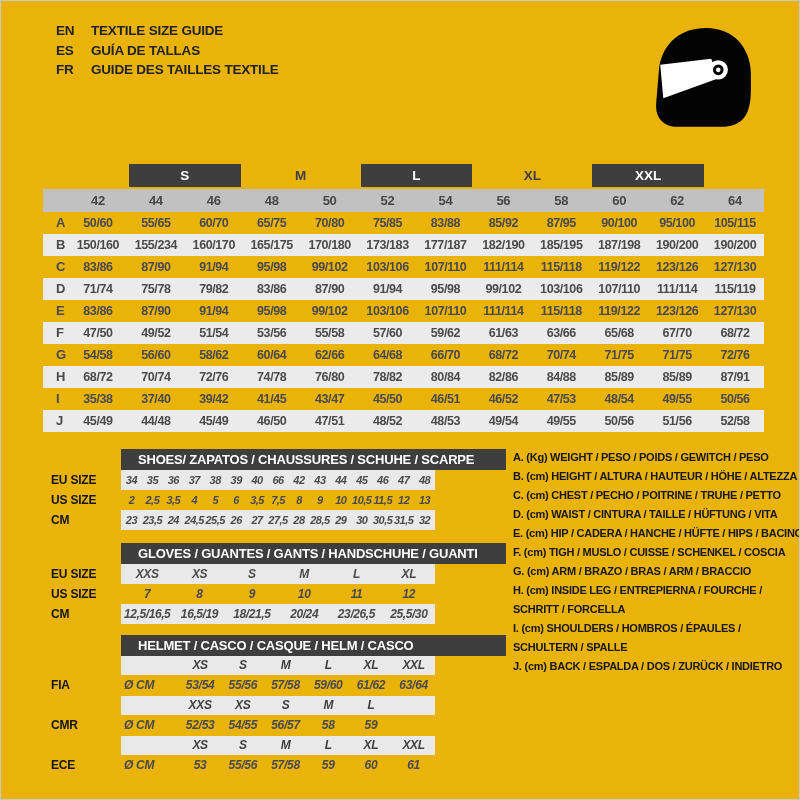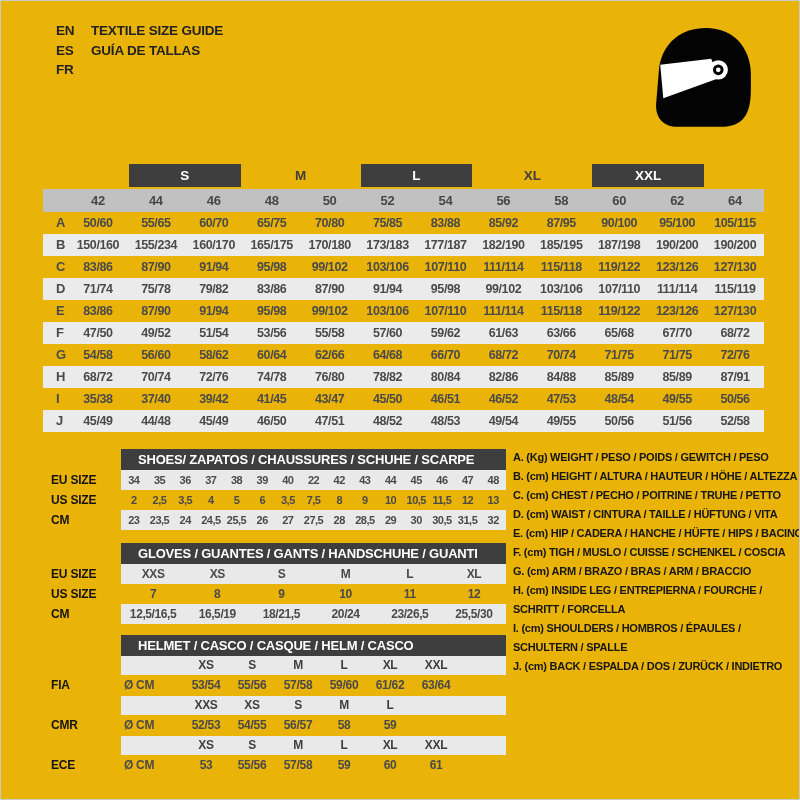--- a/index.html
+++ b/index.html
@@ -37,21 +37,21 @@
   .subtable{position:absolute;left:45px;width:460px;}
   #shoes-table{top:448px;}
   #gloves-table{top:542px;}
   #helmet-table{top:634px;}
   .sub-head{margin-left:75px;width:385px;background:#3e3e3e;color:#fff;font-weight:700;
     font-size:13px;height:21px;line-height:21px;padding-left:17px;box-sizing:border-box;
     letter-spacing:-0.2px;white-space:nowrap;}
   .sub-row{display:flex;height:20px;line-height:20px;}
   .sub-label{width:75px;font-weight:700;font-size:12px;color:#141414;padding-left:5px;
     box-sizing:border-box;letter-spacing:-0.2px;}
-  .sub-cells{display:flex;width:385px;}
+  .sub-cells{display:flex;width:314px;font-style:italic;}
   .shaded{background:#e9e9e9;}
   .sub-cell{flex:1;text-align:center;font-weight:700;color:#4a4a4a;}
   .shoes-cell{font-size:11px;letter-spacing:-0.5px;}
   .gloves-cell{font-size:12px;letter-spacing:-0.4px;}
   
   .h-size-row{height:19px;line-height:19px;}
   .h-val-row{height:21px;line-height:21px;}
   .hcell{width:46px;text-align:center;font-weight:700;font-size:12px;color:#4a4a4a;
     letter-spacing:-0.3px;box-sizing:border-box;}
   .h-size-row .hcell{color:#3f3f3f;}
@@ -71,20 +71,21 @@
       <div class="lang-row">
         <span class="lang-code">EN</span>
         <span class="lang-label">TEXTILE SIZE GUIDE</span>
       </div>
       <div class="lang-row">
         <span class="lang-code">ES</span>
         <span class="lang-label">GUÍA DE TALLAS</span>
       </div>
       <div class="lang-row">
         <span class="lang-code">FR</span>
+        <span class="lang-label">GUIDE DES TAILLES TEXTILE</span>
       </div>
     </div>
 
   <div class="helmet-wrap">
     <svg viewBox="0 0 110 105" width="112" height="107">
       <path d="M58 3 C85 3 101 22 102 47 L102 63 C102 87 95 100 72 100 L30 100 C16 100 8 91 9 77 L12 41 C16 17 34 3 58 3 Z" fill="#030303"></path>
       <path d="M13 39 L63 33 L71 52 L16 72 Z" fill="#ffffff"></path>
       <circle cx="70" cy="44" r="9.5" fill="#ffffff"></circle>
       <circle cx="70" cy="44" r="5.2" fill="#030303"></circle>
       <circle cx="70" cy="44" r="2.3" fill="#ffffff"></circle>
@@ -250,21 +251,21 @@
       <div class="sub-row">
         <div class="sub-label">EU SIZE</div>
         <div class="sub-cells shaded">
           <div class="sub-cell shoes-cell">34</div>
           <div class="sub-cell shoes-cell">35</div>
           <div class="sub-cell shoes-cell">36</div>
           <div class="sub-cell shoes-cell">37</div>
           <div class="sub-cell shoes-cell">38</div>
           <div class="sub-cell shoes-cell">39</div>
           <div class="sub-cell shoes-cell">40</div>
-          <div class="sub-cell shoes-cell">22</div>
+          <div class="sub-cell shoes-cell">66</div>
           <div class="sub-cell shoes-cell">42</div>
           <div class="sub-cell shoes-cell">43</div>
           <div class="sub-cell shoes-cell">44</div>
           <div class="sub-cell shoes-cell">45</div>
           <div class="sub-cell shoes-cell">46</div>
           <div class="sub-cell shoes-cell">47</div>
           <div class="sub-cell shoes-cell">48</div>
         </div>
       </div>
       <div class="sub-row">

